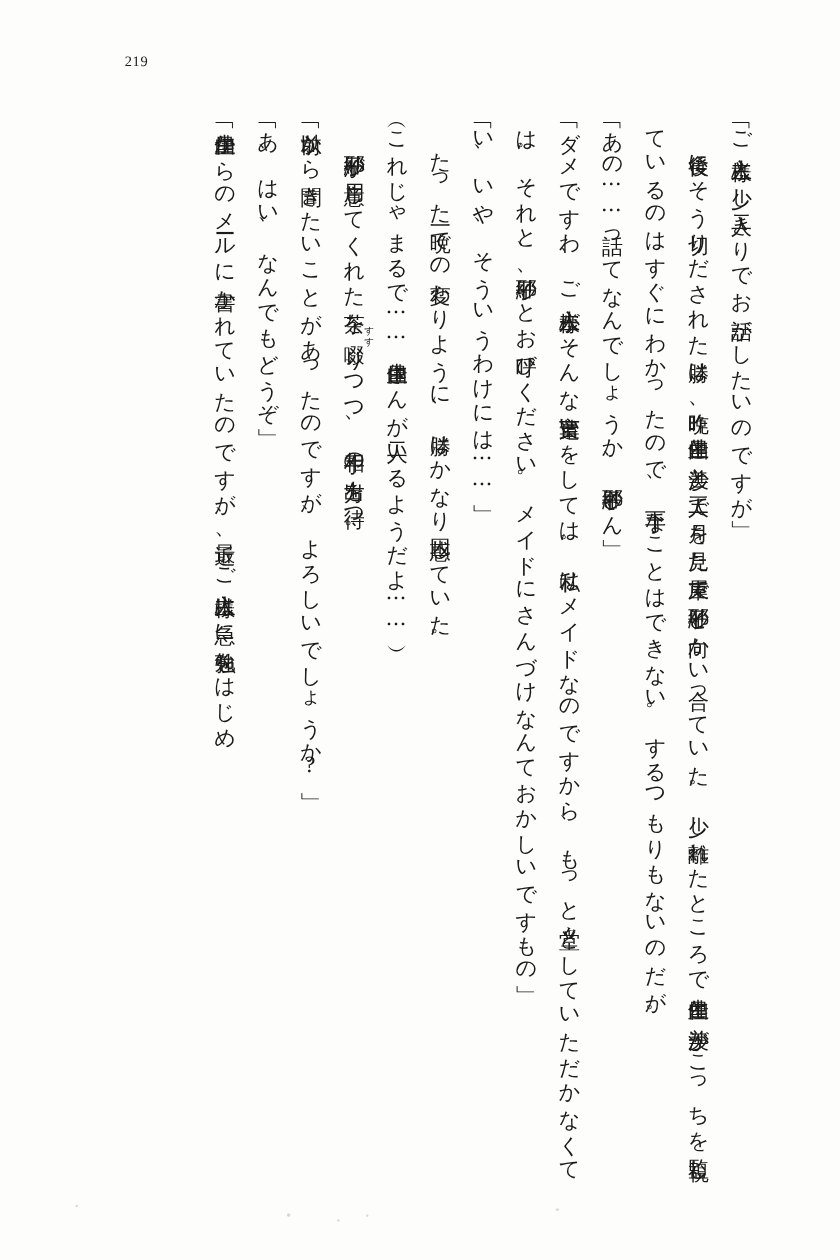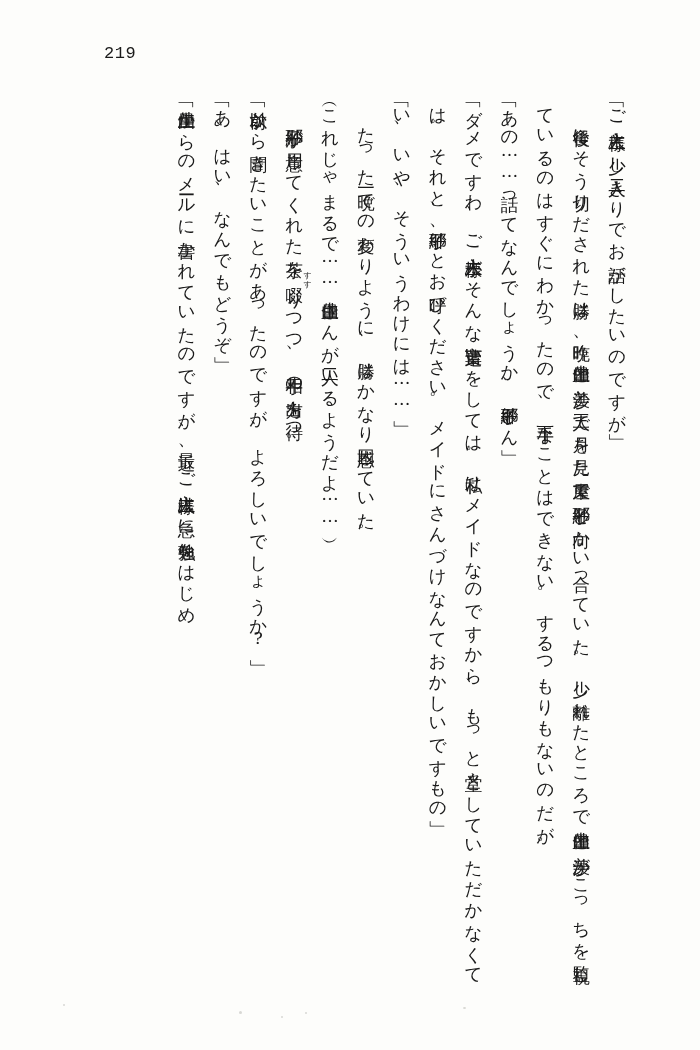--- a/index.html
+++ b/index.html
@@ -18,23 +18,23 @@
     position: relative;
     width: 700px;
     height: 1050px;
     background: #fdfdfb;
   }
   
   #page-number {
     position: absolute;
     top: 44px;
     left: 104px;
-    font-size: 17px;
+    font-size: 12px;
     letter-spacing: 0.5px;
-    font-family: Liberation Mono, monospace;
+    font-family: Liberation Serif, serif;
     color: #1a1a1a;
   }
   
   #text-block {
     position: absolute;
     top: 96px;
     right: 66px;
     left: 60px;
     height: 880px;
     writing-mode: vertical-rl;

